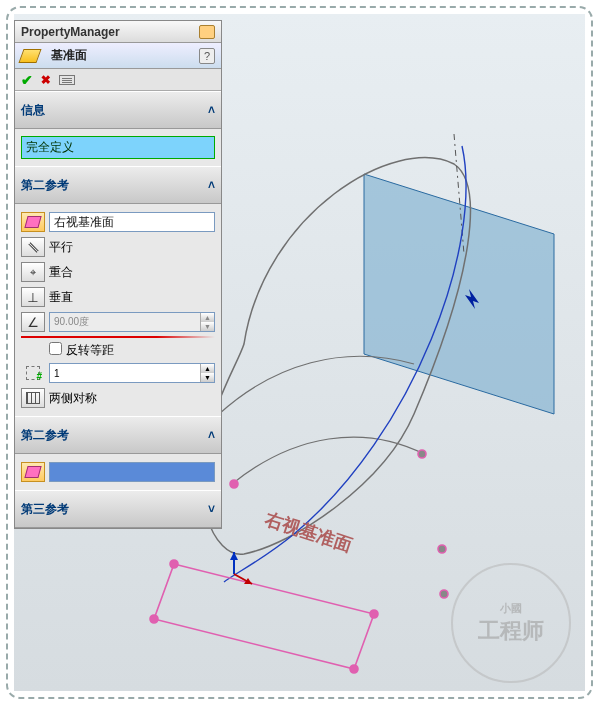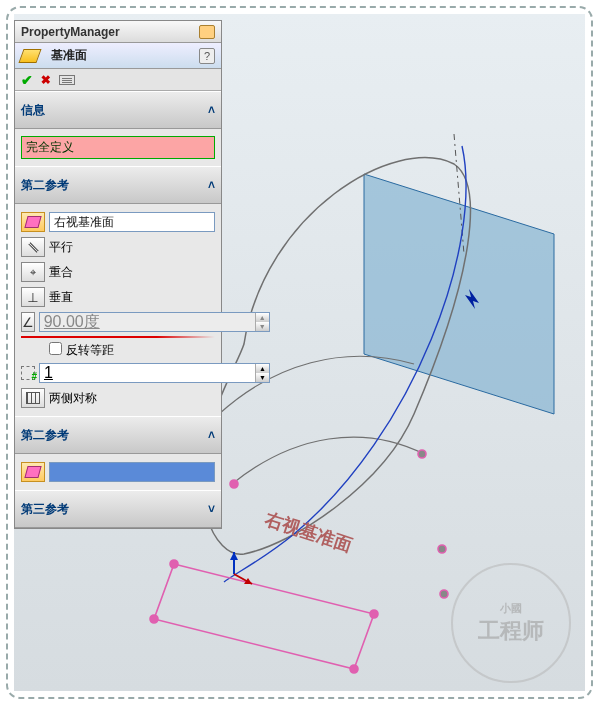--- a/index.html
+++ b/index.html
@@ -15,29 +15,29 @@
   .feat-label { flex:1; color:#222; font-weight:bold;}
   .help-ico { width:16px;height:16px;border:1px solid #888;background:#eee;color:#555;display:flex;align-items:center;justify-content:center;font-size:11px;border-radius:2px; }
   .cmd-bar { height:22px; background:#e4e4e4; display:flex; align-items:center; padding:0 6px; gap:8px; border-bottom:1px solid #aaa;}
   .ok-ico::before{content:"✔"; color:#0a0; font-weight:bold; font-size:14px;}
   .cancel-ico::before{content:"✖"; color:#c00; font-weight:bold; font-size:12px;}
   .detail-ico{ width:16px;height:10px;border:1px solid #777;position:relative;}
   .detail-ico::before{content:"";position:absolute;left:2px;top:2px;right:2px;height:1px;background:#777;box-shadow:0 2px #777,0 4px #777;}
   .sect-head { height:16px; background:linear-gradient(#ececec,#c8c8c8); border-top:1px solid #fff; border-bottom:1px solid #999; display:flex; align-items:center; padding:18px 6px; color:#003a77; font-weight:bold; cursor:pointer;}
   .sect-head .chev { margin-left:auto; color:#003a77; }
   .sect-body { padding:4px 6px; background:#e8e8e8; }
-  .status-row { background:#fca5a5; border:1px solid #0a0; padding:2px 4px; margin:3px 0; color:#003300; font-size:12px;}
+  .status-row { background:#7dd3fc; border:1px solid #0a0; padding:2px 4px; margin:3px 0; color:#003300; font-size:12px;}
   .opt-row { display:flex; align-items:center; gap:4px; margin:3px 0; height:22px;}
   .opt-btn { width:24px; height:20px; border:1px solid #888; background:linear-gradient(#fff,#ddd); display:flex; align-items:center; justify-content:center; font-size:11px; color:#333; cursor:pointer;}
   .opt-btn.sel { background:linear-gradient(#ffe9b0,#ffca60); border-color:#c79020;}
   .face-ico { width:14px;height:12px;background:#ff70c0;border:1px solid #a03070;transform:skewX(-15deg);}
   .sel-box { flex:1; height:20px; background:#fff; border:1px solid #7a9ac0; padding:0 4px; display:flex; align-items:center; color:#111;}
   .sel-box.hl { background:#5a8ad8; color:#fff; }
   .spin { flex:1; height:20px; display:flex; border:1px solid #7a9ac0; background:#fff;}
-  .spin input { flex:1; border:none; padding:0 4px; font-size:16px; outline:none; background:transparent;text-decoration:underline;}
+  .spin input { flex:1; border:none; padding:0 4px; font-size:10px; outline:none; background:transparent;}
   .spin .arrows { width:14px; display:flex; flex-direction:column; border-left:1px solid #aaa;}
   .spin .arrows span{ flex:1; font-size:7px; display:flex;align-items:center;justify-content:center;background:linear-gradient(#fff,#ccc);cursor:pointer;}
   .disabled .spin, .disabled input { background:#ececec; color:#888;}
   .chk { display:flex; align-items:flex-start; gap:4px; margin:4px 0 2px 28px;}
   .chk input { width:13px;height:13px;}
   .redline { height:2px; background:linear-gradient(90deg,#d00,#d00 70%,transparent); margin:1px 0 1px 0;}
   .perp-ico::before{content:"⊥";font-size:13px;}
   .para-ico::before{content:"∥";font-size:12px; transform:rotate(-45deg); display:inline-block;}
   .coinc-ico::before{content:"⌖";font-size:11px;}
   .ang-ico::before{content:"∠";font-size:13px;}

